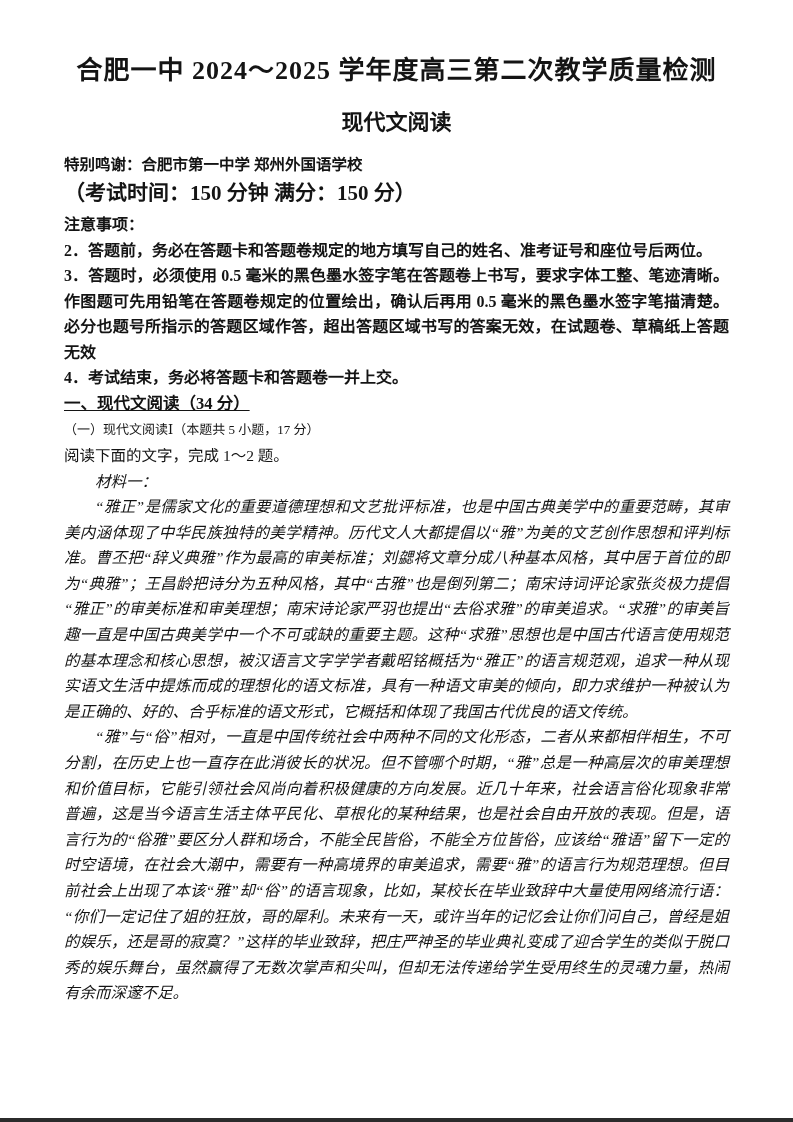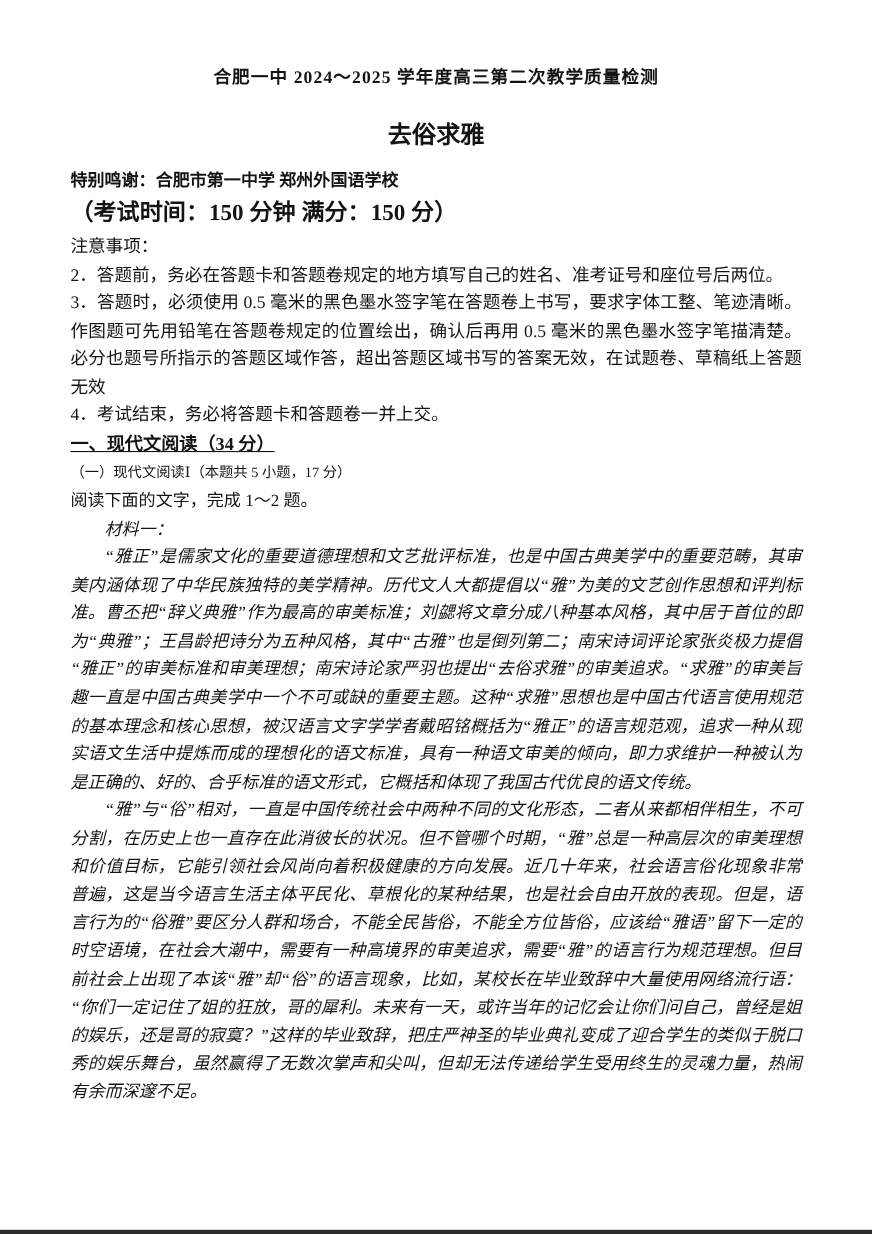--- a/index.html
+++ b/index.html
@@ -11,21 +11,21 @@
     margin: 0 auto;
     background: #ffffff;
     color: #141414;
     padding: 56px 64px 0 64px;
     font-family: "Liberation Serif", "DejaVu Serif", serif;
     overflow: hidden;
     border-bottom: 4px solid #2b2b2b;
   }
   .title {
     text-align: center;
-    font-size: 16px;
+    font-size: 26px;
     font-weight: bold;
     letter-spacing: 1px;
     line-height: 30px;
   }
   .subtitle {
     text-align: center;
     font-size: 22px;
     font-weight: bold;
     margin-top: 22px;
     line-height: 30px;
@@ -40,21 +40,21 @@
   .exam-info {
     text-align: left;
     font-size: 21px;
     font-weight: bold;
     margin-top: 6px;
     line-height: 22px;
   }
   .notice {
     margin-top: 8px;
     font-size: 16px;
-    font-weight: normal;
+    font-weight: bold;
     line-height: 25.5px;
   }
   .notice-heading { text-align: left; }
   .notice .notice-item { text-align: justify; text-justify: inter-character; }
   .sec-heading {
     font-size: 16.5px;
     font-weight: bold;
     line-height: 26px;
     text-decoration: underline;
   }
@@ -82,21 +82,21 @@
     text-justify: inter-character;
   }
 </style>
 </head>
 <body>
 
 <div class="page">
 
   <header>
     <h1 class="title">合肥一中 2024～2025 学年度高三第二次教学质量检测</h1>
-    <h2 class="subtitle">去俗求雅</h2>
+    <h2 class="subtitle">现代文阅读</h2>
     <p class="ack">特别鸣谢：合肥市第一中学 郑州外国语学校</p>
     <p class="exam-info">（考试时间：150 分钟 满分：150 分）</p>
   </header>
 
   <section class="notice">
     <p class="notice-heading">注意事项：</p>
     <div>
         <p class="notice-item">2．答题前，务必在答题卡和答题卷规定的地方填写自己的姓名、准考证号和座位号后两位。</p>
         <p class="notice-item">3．答题时，必须使用 0.5 毫米的黑色墨水签字笔在答题卷上书写，要求字体工整、笔迹清晰。作图题可先用铅笔在答题卷规定的位置绘出，确认后再用 0.5 毫米的黑色墨水签字笔描清楚。必分也题号所指示的答题区域作答，超出答题区域书写的答案无效，在试题卷、草稿纸上答题无效</p>
         <p class="notice-item">4．考试结束，务必将答题卡和答题卷一并上交。</p>

